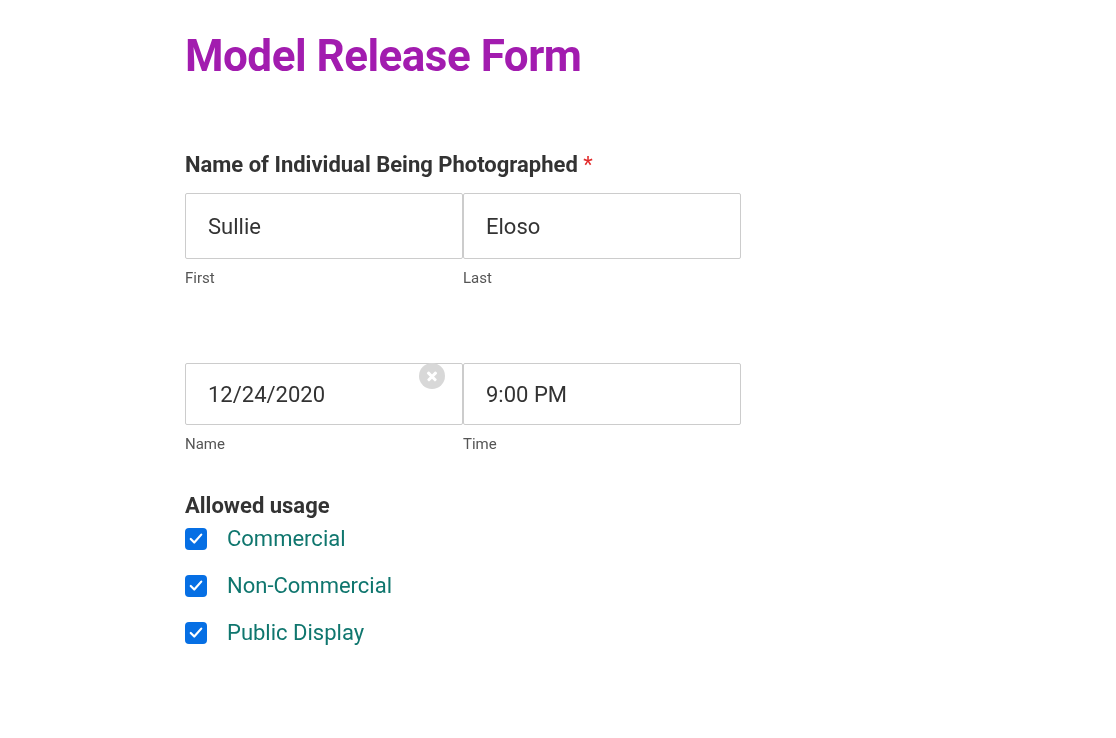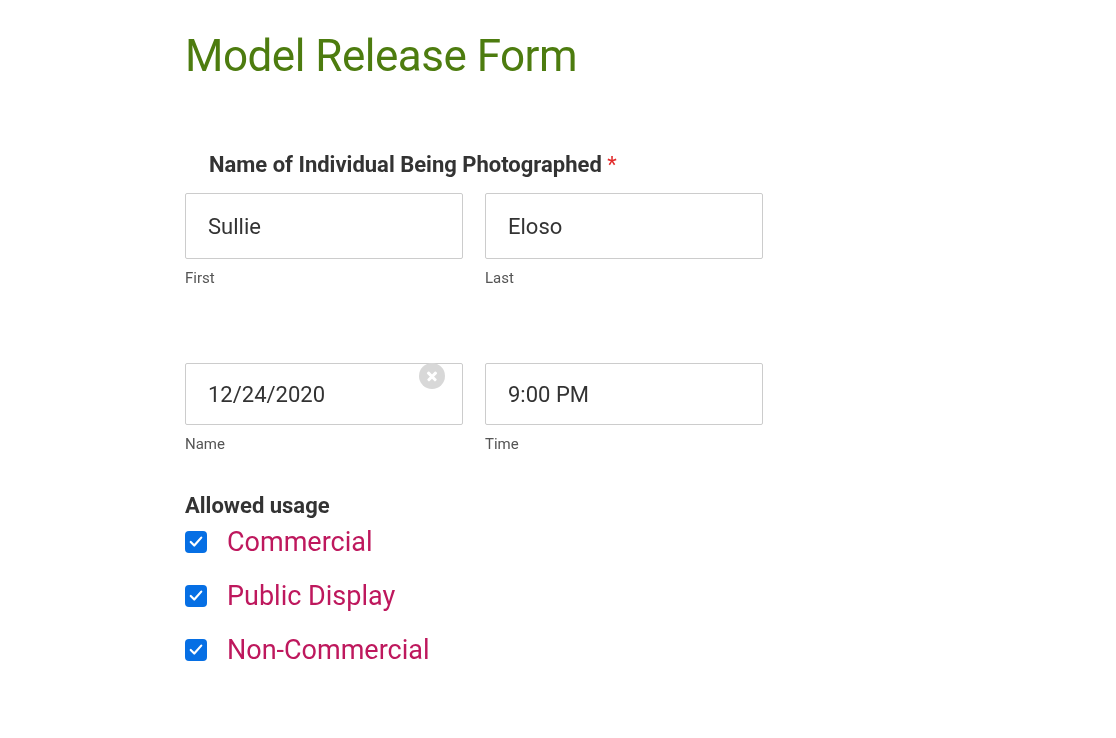--- a/index.html
+++ b/index.html
@@ -10,43 +10,41 @@
     body {
       font-family: -apple-system, BlinkMacSystemFont, "Segoe UI", Roboto, Helvetica, Arial, sans-serif;
       background: #ffffff;
       width: 1116px;
       height: 738px;
       padding: 30px 0 0 185px;
       color: #333;
     }
     .form-title {
       font-size: 44px;
-      font-weight: 400;
-      color: #4d7c0f;
+      font-weight: 700;
+      color: #a21caf;
       margin-bottom: 70px;
       letter-spacing: -0.5px;
     }
     .field-group {
       margin-bottom: 40px;
     }
     .field-label {
       font-size: 22px;
       font-weight: 700;
       color: #333333;
       margin-bottom: 16px;
       display: block;
-      margin-left: 24px;
     }
     .required {
       color: #e22b2b;
       font-weight: 400;
     }
     .input-row {
       display: flex;
-      gap: 22px;
     }
     .input-col {
       display: flex;
       flex-direction: column;
     }
     .col-278 {
       width: 278px;
     }
     .text-input {
       width: 100%;
@@ -134,22 +132,22 @@
       justify-content: center;
       margin-right: 20px;
       cursor: pointer;
       flex-shrink: 0;
     }
     .checkbox svg {
       width: 14px;
       height: 14px;
     }
     .checkbox-label {
-      font-size: 27px;
-      color: #be185d;
+      font-size: 22px;
+      color: #0f766e;
       cursor: pointer;
     }
   </style>
 </head>
 <body>
 
 <h1 class="form-title">Model Release Form</h1>
 
 <div class="field-group">
   <label class="field-label">
@@ -195,24 +193,24 @@
     </div>
     <span class="checkbox-label">Commercial</span>
   </div>
 
   <div class="checkbox-row">
     <div class="checkbox">
       <svg viewBox="0 0 16 16">
           <path d="M2 8 L6 12 L14 3" stroke="#ffffff" stroke-width="2.5" fill="none" stroke-linecap="round" stroke-linejoin="round"></path>
         </svg>
     </div>
-    <span class="checkbox-label">Public Display</span>
+    <span class="checkbox-label">Non-Commercial</span>
   </div>
 
   <div class="checkbox-row">
     <div class="checkbox">
       <svg viewBox="0 0 16 16">
           <path d="M2 8 L6 12 L14 3" stroke="#ffffff" stroke-width="2.5" fill="none" stroke-linecap="round" stroke-linejoin="round"></path>
         </svg>
     </div>
-    <span class="checkbox-label">Non-Commercial</span>
+    <span class="checkbox-label">Public Display</span>
   </div>
 </div>
 
 </body></html>

